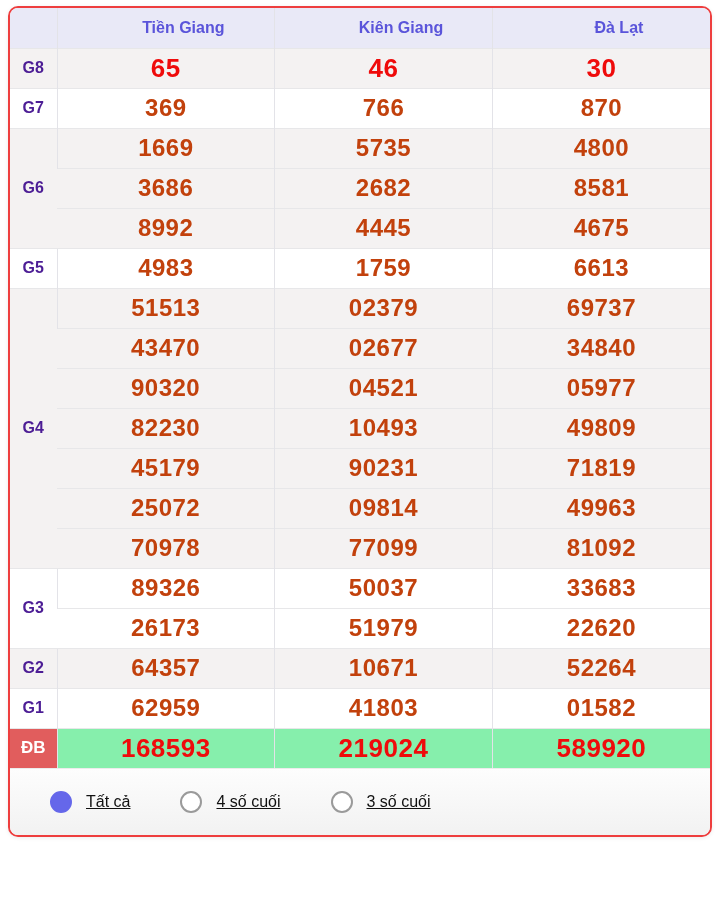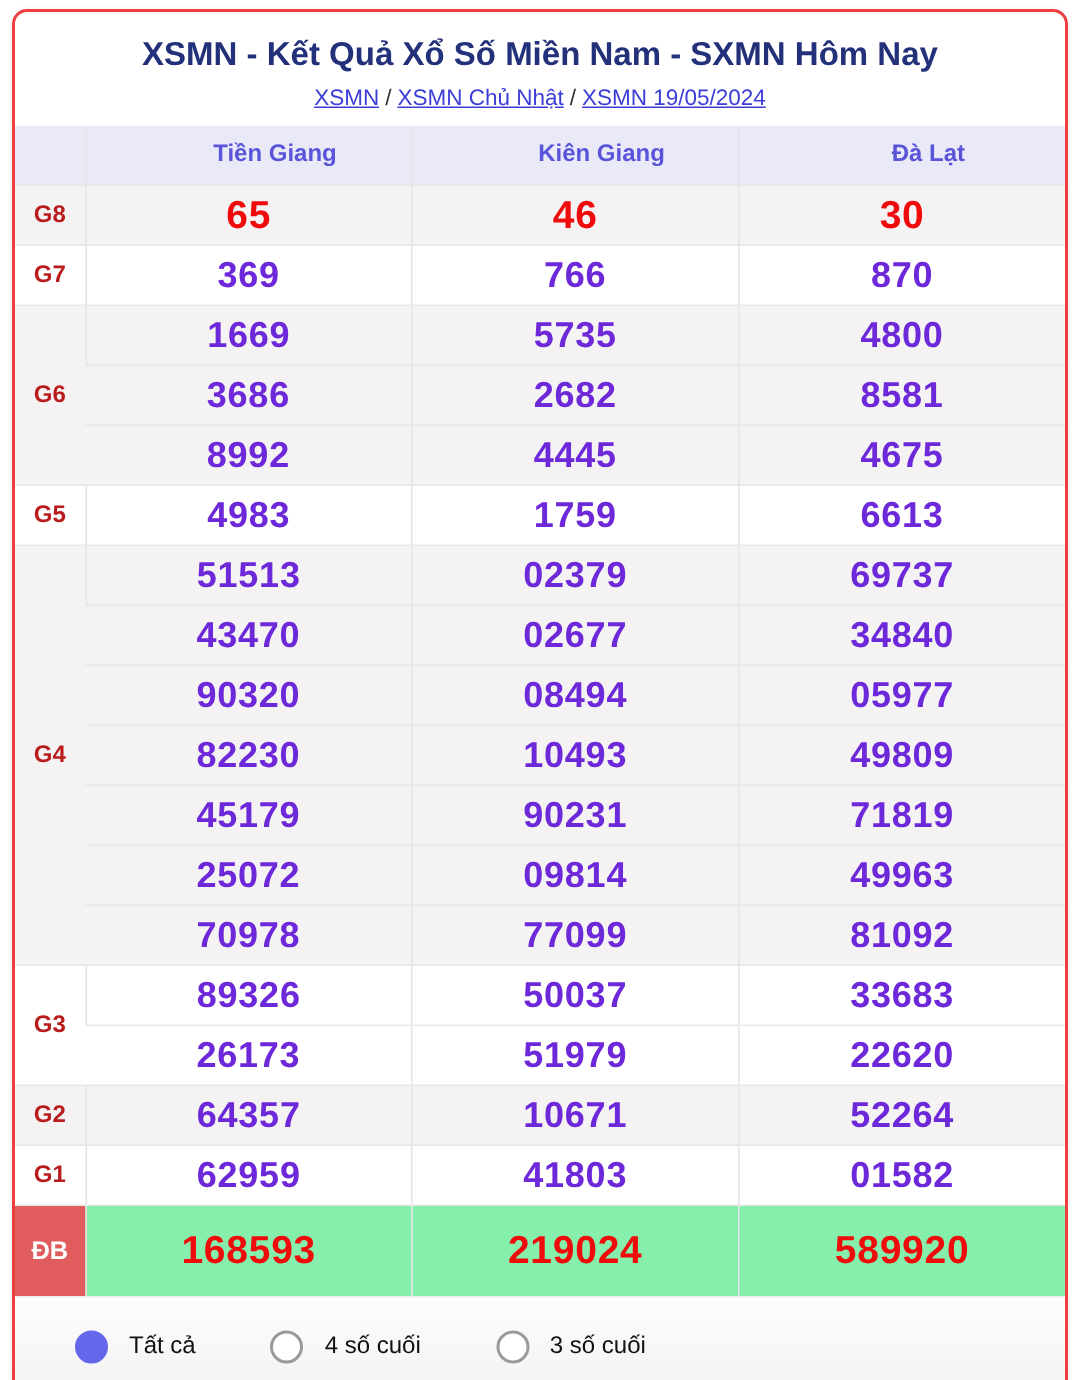--- a/index.html
+++ b/index.html
@@ -53,40 +53,40 @@
     color: #5a54da;
     font-size: 16px;
     font-weight: bold;
     height: 40px;
     border-top: none !important;
     padding-left: 35px;
   }
   td.prize-label {
     font-size: 16px;
     font-weight: bold;
-    color: #b91c1c;
+    color: #4c1d95;
     background: #ffffff;
     margin-left: 44px;
   }
   td.val {
     height: 40px;
     font-size: 24px;
     font-weight: bold;
-    color: #6d28d9;
+    color: #c2410c;
     letter-spacing: 0.5px;
   }
   tr.band td { background: #f4f2f2; }
   td.red { color: #ef0b0b; margin-top: 37px; }
   td.val.big { font-size: 26px; }
   td.db-label {
     background: #e15d5d !important;
     color: #ffffff;
     font-size: 17px;
     font-weight: bold;
-    height: 60px;
+    height: 40px;
   }
   tr.db-row td { background: #86efac; }
 
   .card-footer {
     display: flex;
     align-items: center;
     gap: 50px;
     height: 67px;
     padding-left: 40px;
     background: linear-gradient(180deg, #fdfdfd 0%, #f2f2f2 100%);
@@ -102,33 +102,27 @@
     width: 22px; height: 22px;
     border-radius: 50%;
     border: 2px solid #9a9a9a;
     background: #ffffff;
     display: inline-block;
   }
   .radio-circle.checked {
     background: #6567ea;
     border-color: #6567ea;
   }
-  .radio-label { font-size: 16px; color: #111111; }
+  .radio-label { font-size: 16px; color: #111111; text-decoration: underline; }
 </style>
 </head>
 <body>
 
 <div class="card">
 
-  <div class="card-head">
-    <div class="page-title">XSMN - Kết Quả Xổ Số Miền Nam - SXMN Hôm Nay</div>
-    <div class="breadcrumb">
-      <a href="#">XSMN</a><span class="sep">/</span><a href="#">XSMN Chủ Nhật</a><span class="sep">/</span><a href="#">XSMN 19/05/2024</a>
-    </div>
-  </div>
 
   <table class="results">
     <colgroup>
         <col class="c-label">
         <col>
         <col>
         <col>
       </colgroup>
     <thead>
       <tr>
@@ -179,21 +173,21 @@
         <td class="val">02379</td>
         <td class="val">69737</td>
       </tr>
       <tr class="band">
         <td class="val">43470</td>
         <td class="val">02677</td>
         <td class="val">34840</td>
       </tr>
       <tr class="band">
         <td class="val">90320</td>
-        <td class="val">08494</td>
+        <td class="val">04521</td>
         <td class="val">05977</td>
       </tr>
       <tr class="band">
         <td class="val">82230</td>
         <td class="val">10493</td>
         <td class="val">49809</td>
       </tr>
       <tr class="band">
         <td class="val">45179</td>
         <td class="val">90231</td>

